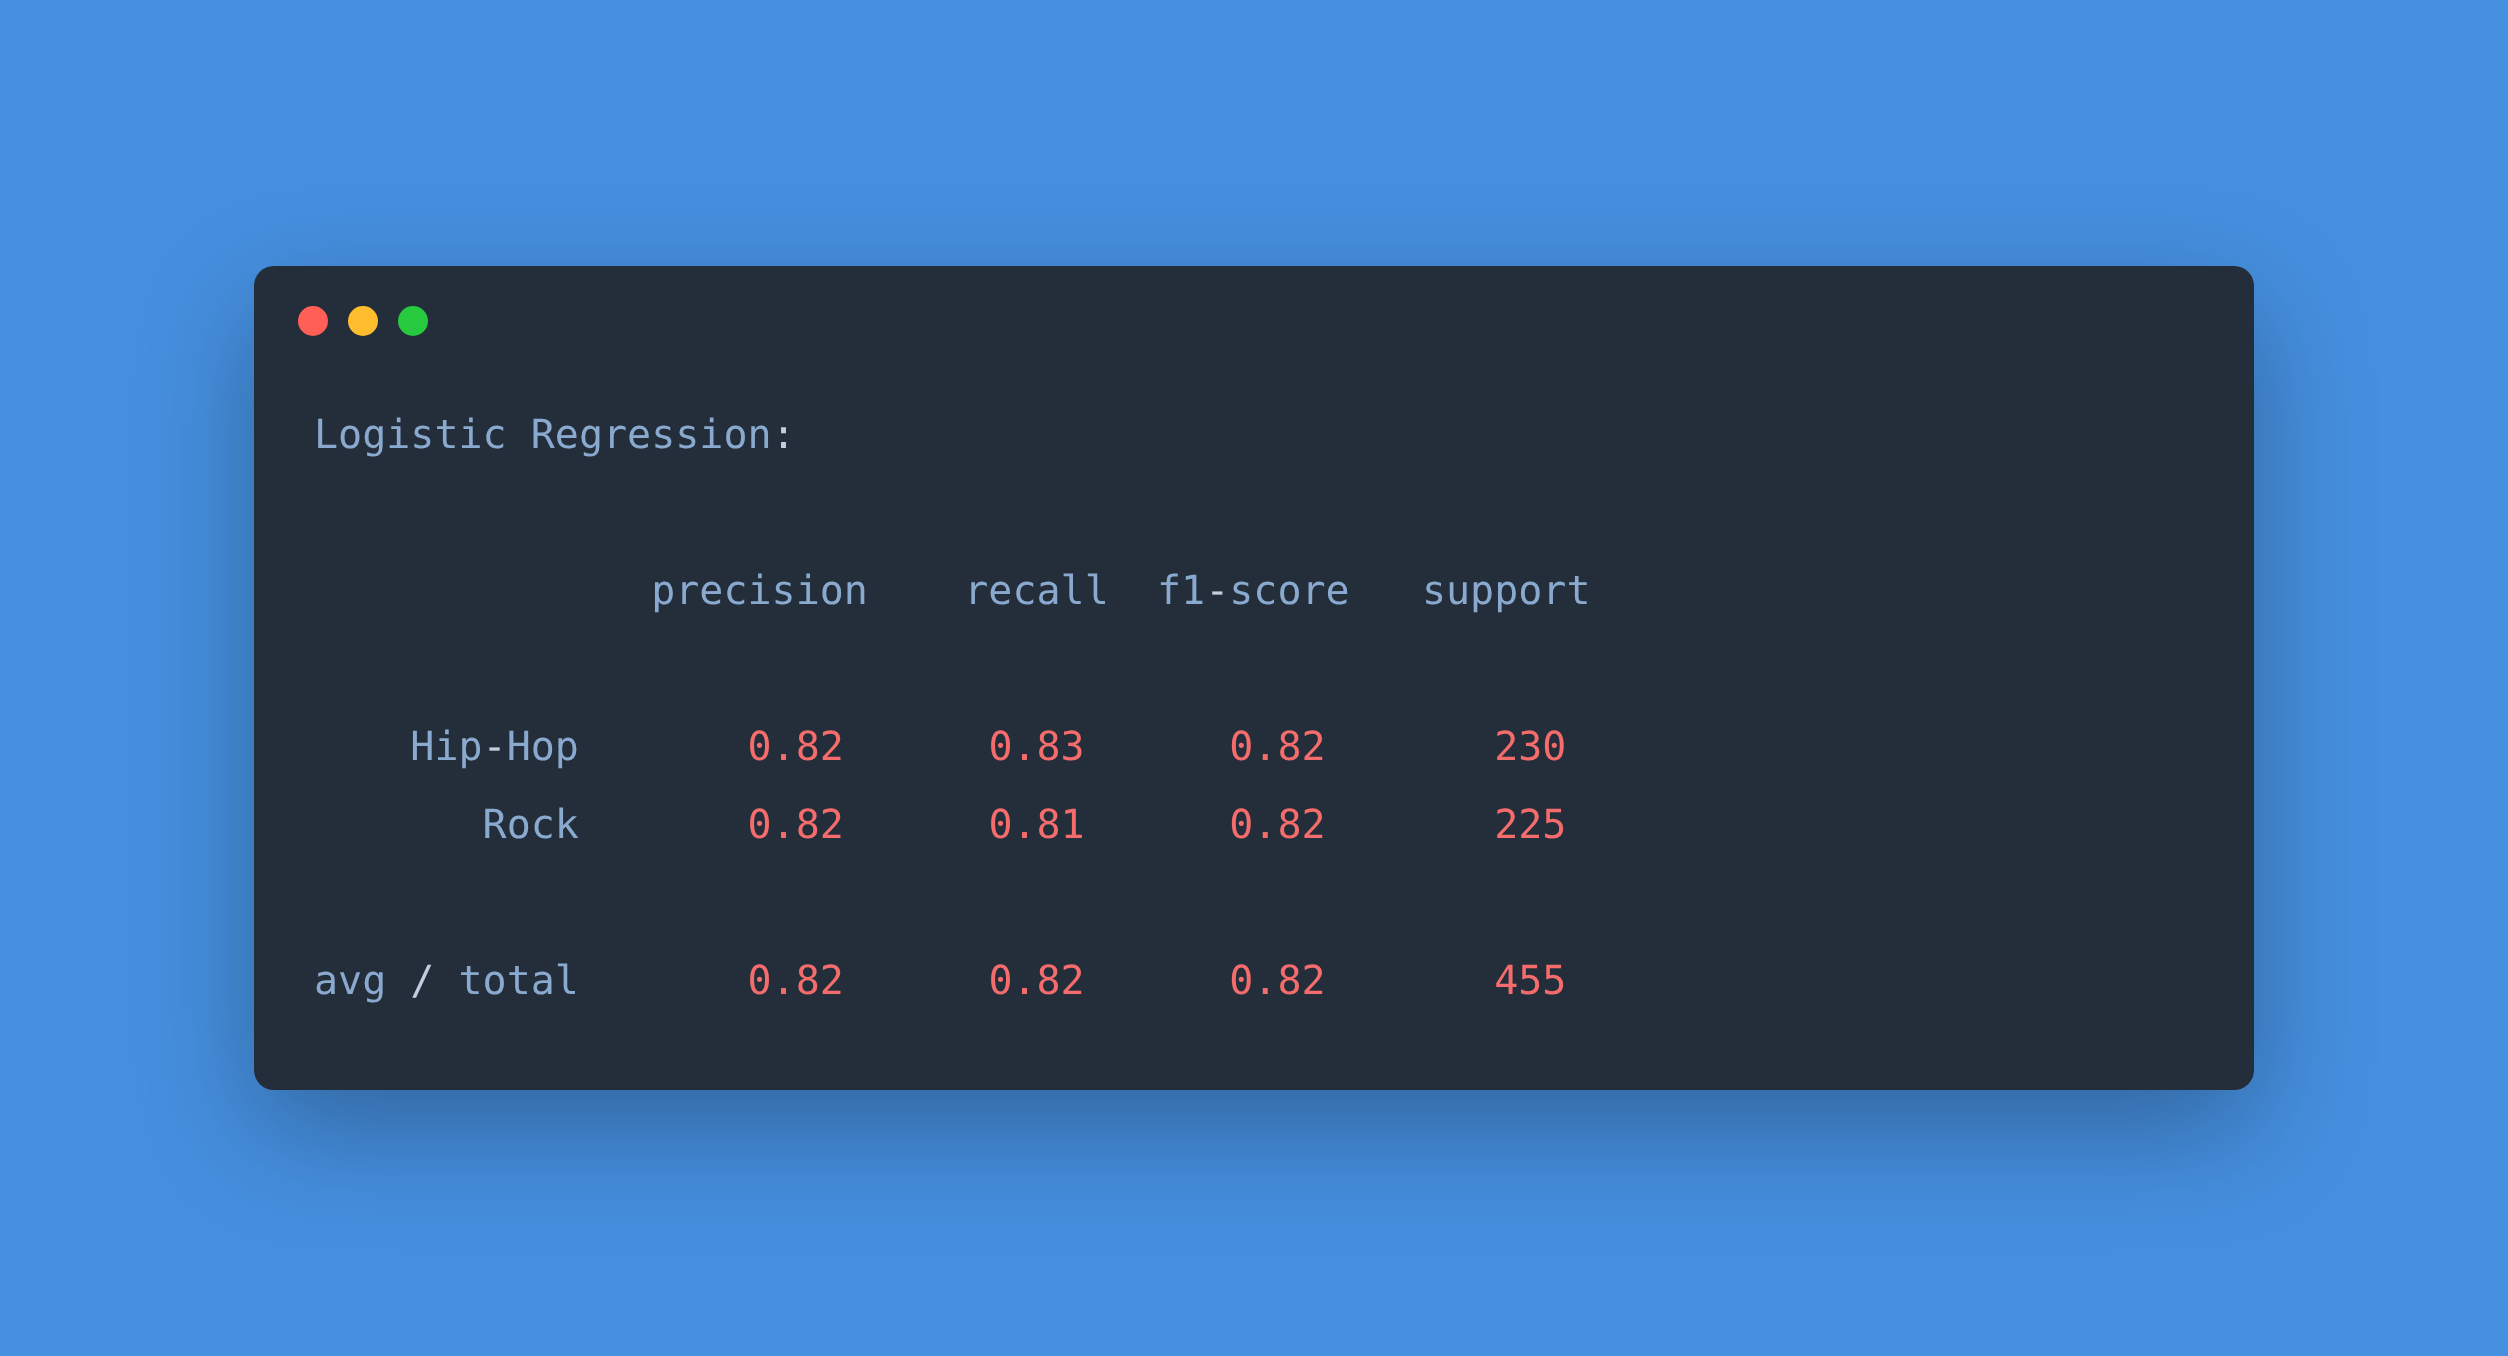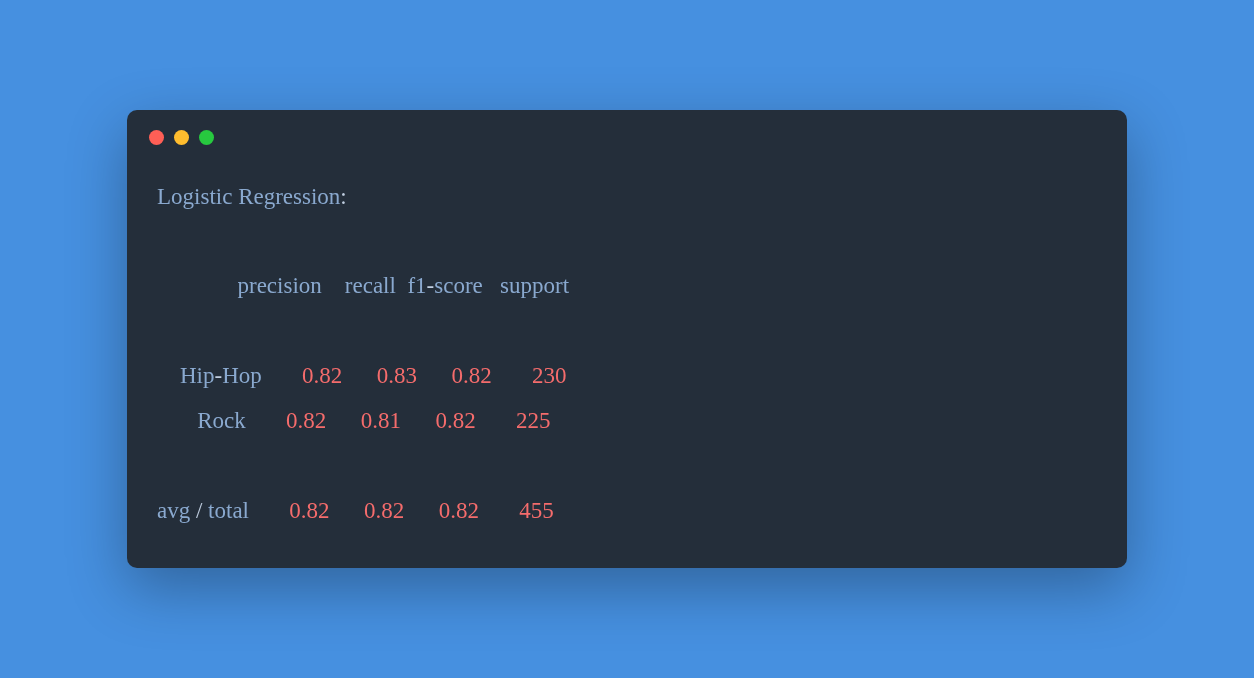--- a/index.html
+++ b/index.html
@@ -33,25 +33,24 @@
     .traffic-light {
       width: 15px;
       height: 15px;
       border-radius: 50%;
     }
     .tl-red { background: #ff5f56; }
     .tl-yellow { background: #ffbd2e; }
     .tl-green { background: #27c93f; }
     .terminal-body {
       padding: 10px 30px 35px 30px;
-      font-size: 23px;
+      font-size: 20px;
       line-height: 1.95;
       white-space: pre;
       color: #a2b7d3;
-      font-family: Liberation Serif, serif;
     }
     .blue { color: #8aa9cf; }
     .red { color: #f56c6c; }
     .white { color: #c0cee0; }
   </style>
 </head>
 <body>
 
 <div class="terminal-window">
   <div class="titlebar">

